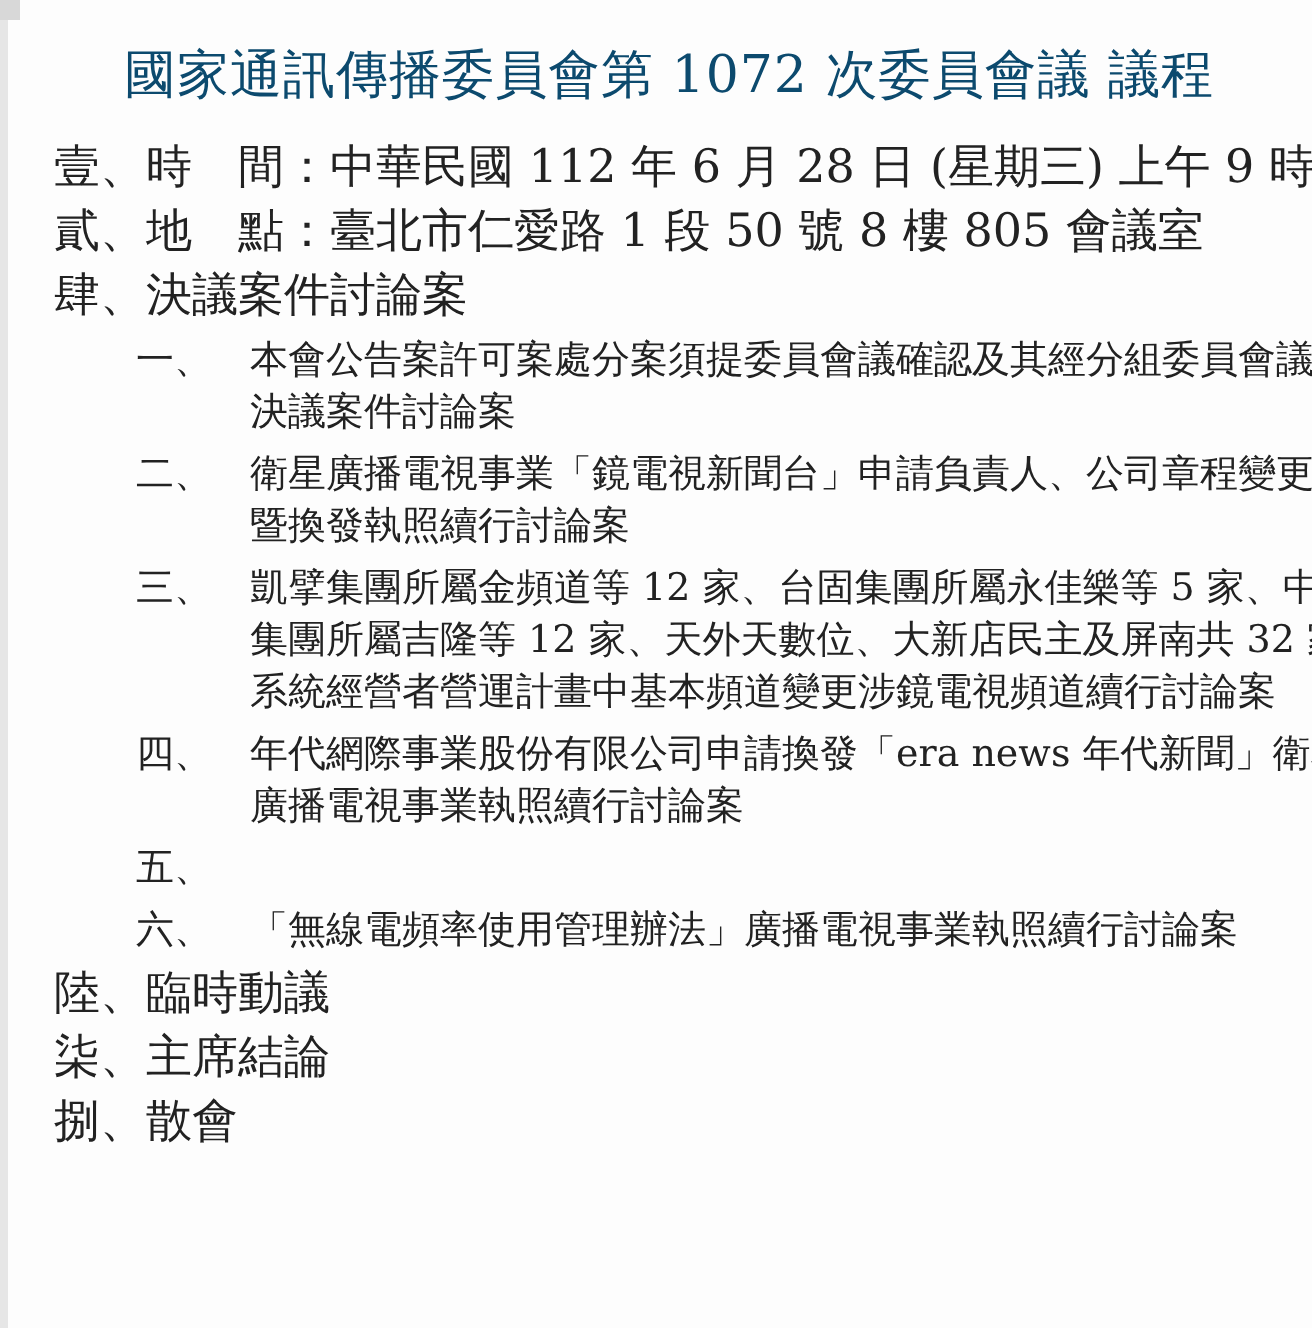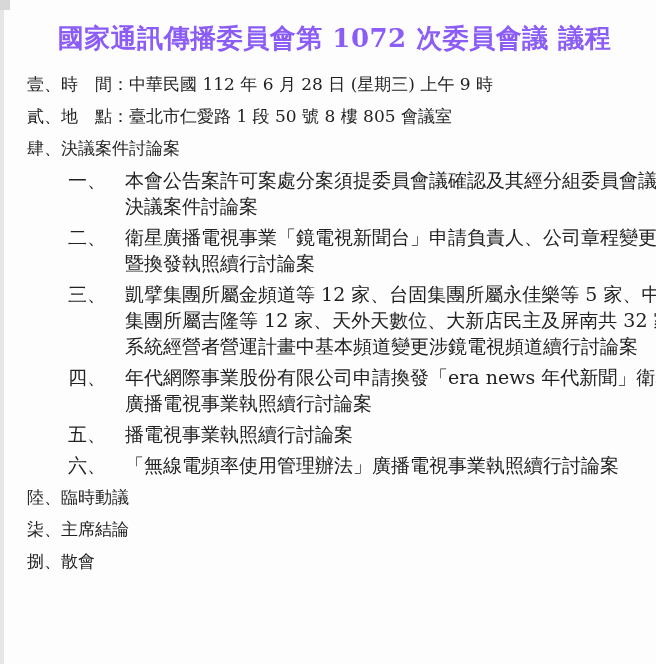--- a/index.html
+++ b/index.html
@@ -33,30 +33,30 @@
   }
   .page {
     box-sizing: border-box;
     width: 656px;
     height: 664px;
     padding: 14px 14px 0 27px;
     position: relative;
   }
   .title {
     text-align: center;
-    font-weight: bold;
+    font-weight: normal;
     font-size: 26px;
     line-height: 36px;
-    color: #8b5cf6;
+    color: #0c4a6e;
     margin: 6px 0 15px 0;
     white-space: nowrap;
     letter-spacing: 0.5px;
   }
   .item {
-    font-size: 17px;
+    font-size: 23px;
     line-height: 26px;
     margin-bottom: 6px;
     white-space: nowrap;
   }
   .item .num {
     display: inline-block;
   }
   .sub-list {
     margin: 5px 0 6px 0;
   }
@@ -128,21 +128,20 @@
       <span class="sub-num">四、</span>
       <span class="sub-lines">
         <span class="sub-line">年代網際事業股份有限公司申請換發「era news 年代新聞」衛星</span>
         <span class="sub-line">廣播電視事業執照續行討論案</span>
       </span>
     </div>
 
     <div class="sub-item">
       <span class="sub-num">五、</span>
       <span class="sub-lines">
-        <span class="sub-line">播電視事業執照續行討論案</span>
       </span>
     </div>
 
     <div class="sub-item">
       <span class="sub-num">六、</span>
       <span class="sub-lines">
         <span class="sub-line">「無線電頻率使用管理辦法」廣播電視事業執照續行討論案</span>
       </span>
     </div>
 

